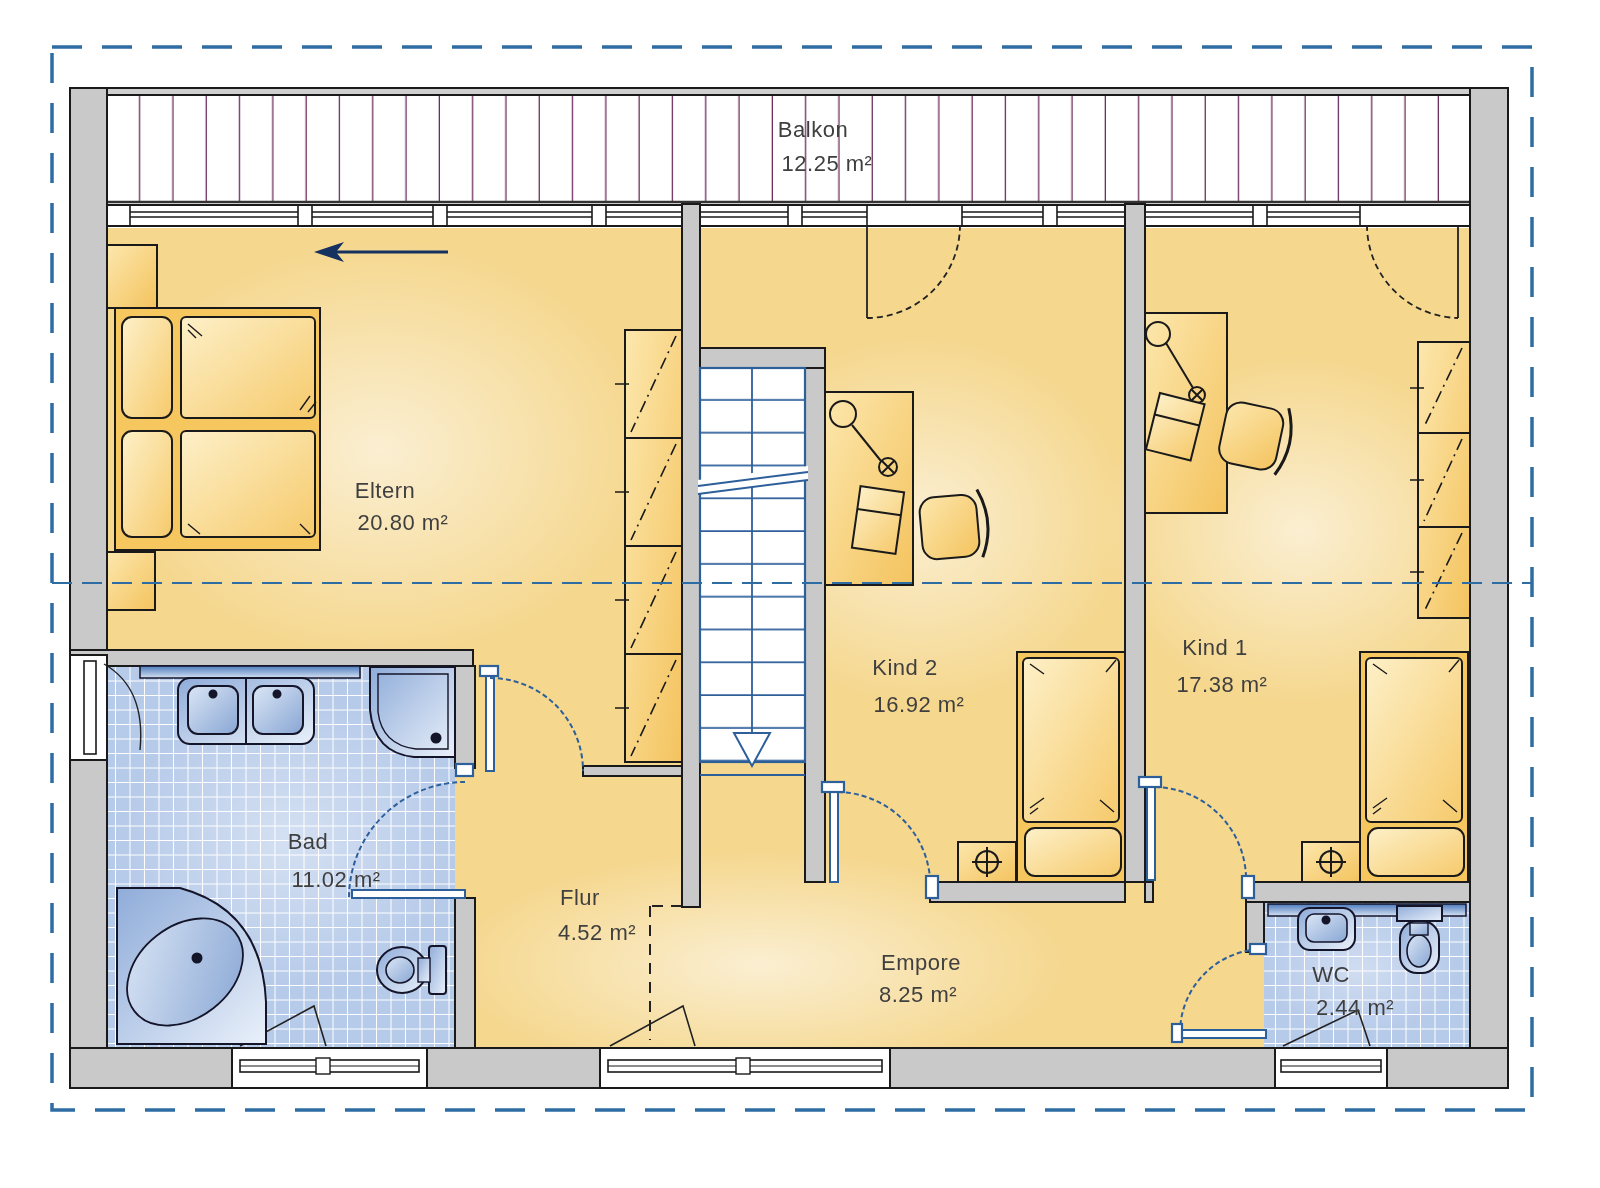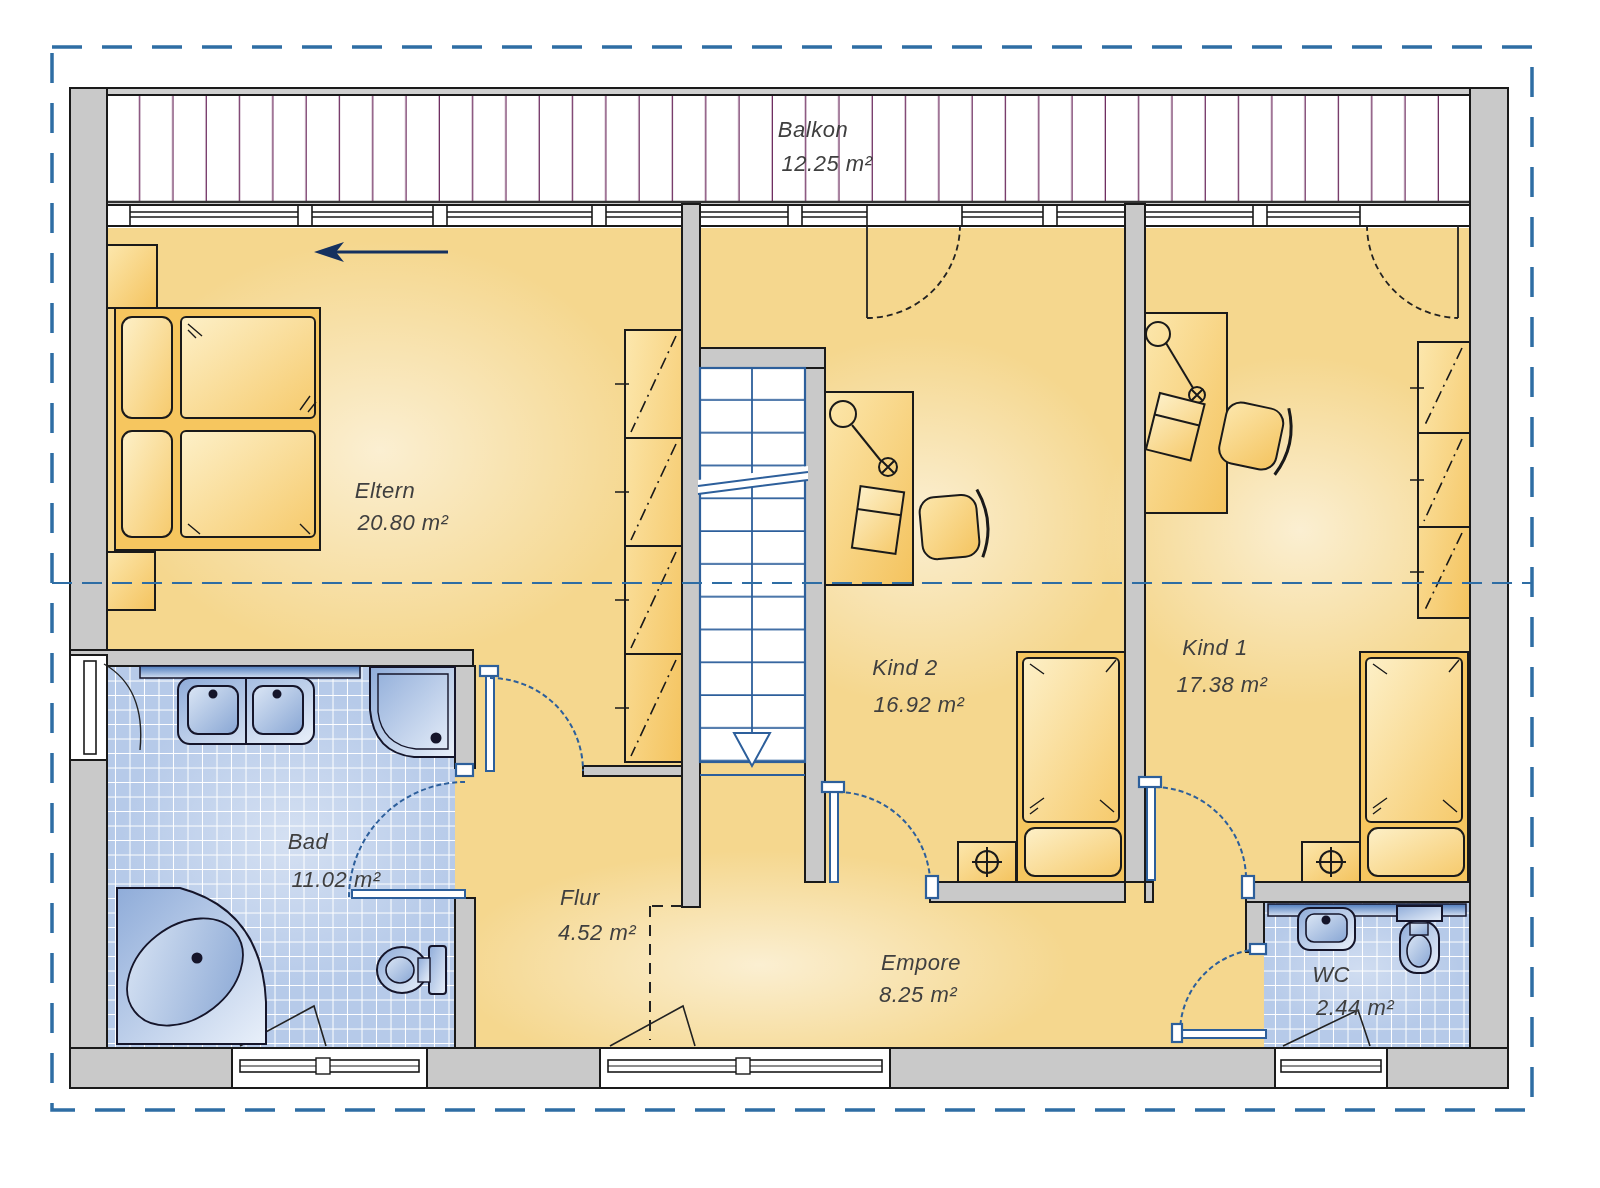--- a/index.html
+++ b/index.html
@@ -1,17 +1,17 @@
 <!DOCTYPE html>
 <html><head>
 <meta charset="utf-8">
 <style>
   html,body{margin:0;padding:0;background:#ffffff;}
   #canvas{position:relative;width:1600px;height:1188px;background:#fff;overflow:hidden;
-          font-family:"Liberation Sans", sans-serif;font-style:italic;}
+          font-family:"Liberation Sans", sans-serif;}
   svg{display:block;}
   text{font-family:"Liberation Sans", sans-serif;font-size:22px;fill:#3f3f3f;letter-spacing:0.5px;}
 </style>
 </head>
 <body>
 
 <div id="canvas">
 <svg width="1600" height="1188" viewBox="0 0 1600 1188">
   <defs>
     <pattern id="tiles" width="14.5" height="14.5" patternUnits="userSpaceOnUse">

